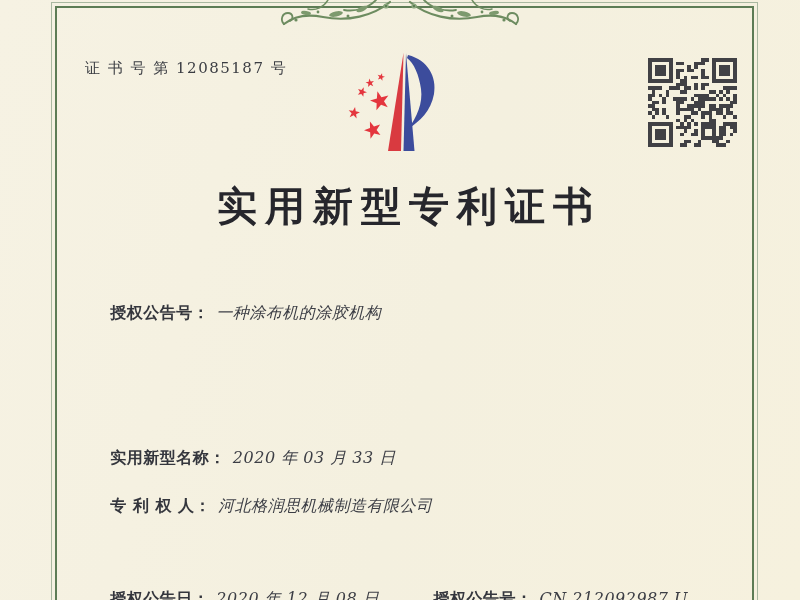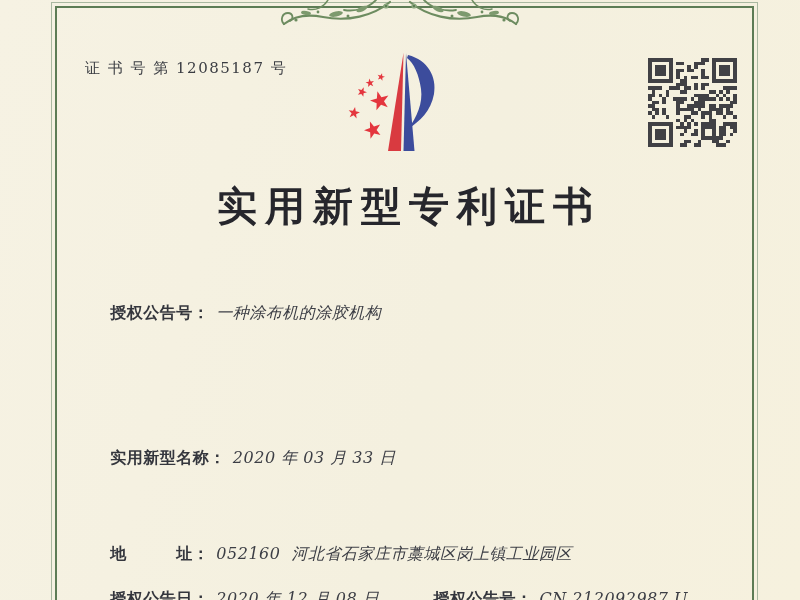--- a/index.html
+++ b/index.html
@@ -382,22 +382,22 @@
     </div>
 
   <h1 class="title">实用新型专利证书</h1>
 
   <div class="row" style="top:284px">
     <span class="lbl">授权公告号：</span><span class="val">一种涂布机的涂胶机构</span>
   </div>
   <div class="row" style="top:429px">
     <span class="lbl">实用新型名称：</span><span class="val">2020 年 03 月 33 日</span>
   </div>
-  <div class="row" style="top:525px">
-    <span class="lbl">地　　　址：</span><span class="val">052160  河北省石家庄市藁城区岗上镇工业园区</span>
+  <div class="row" style="top:477px">
+    <span class="lbl">专 利 权 人：</span><span class="val">河北格润思机械制造有限公司</span>
   </div>
   <div class="row" style="top:570px">
     <span class="lbl">授权公告日：</span><span class="val">2020 年 12 月 08 日</span>
     <span class="pair2">
       <span class="lbl">授权公告号：</span><span class="val">CN 212092987 U</span>
     </span>
   </div>
 
 </div>
 

